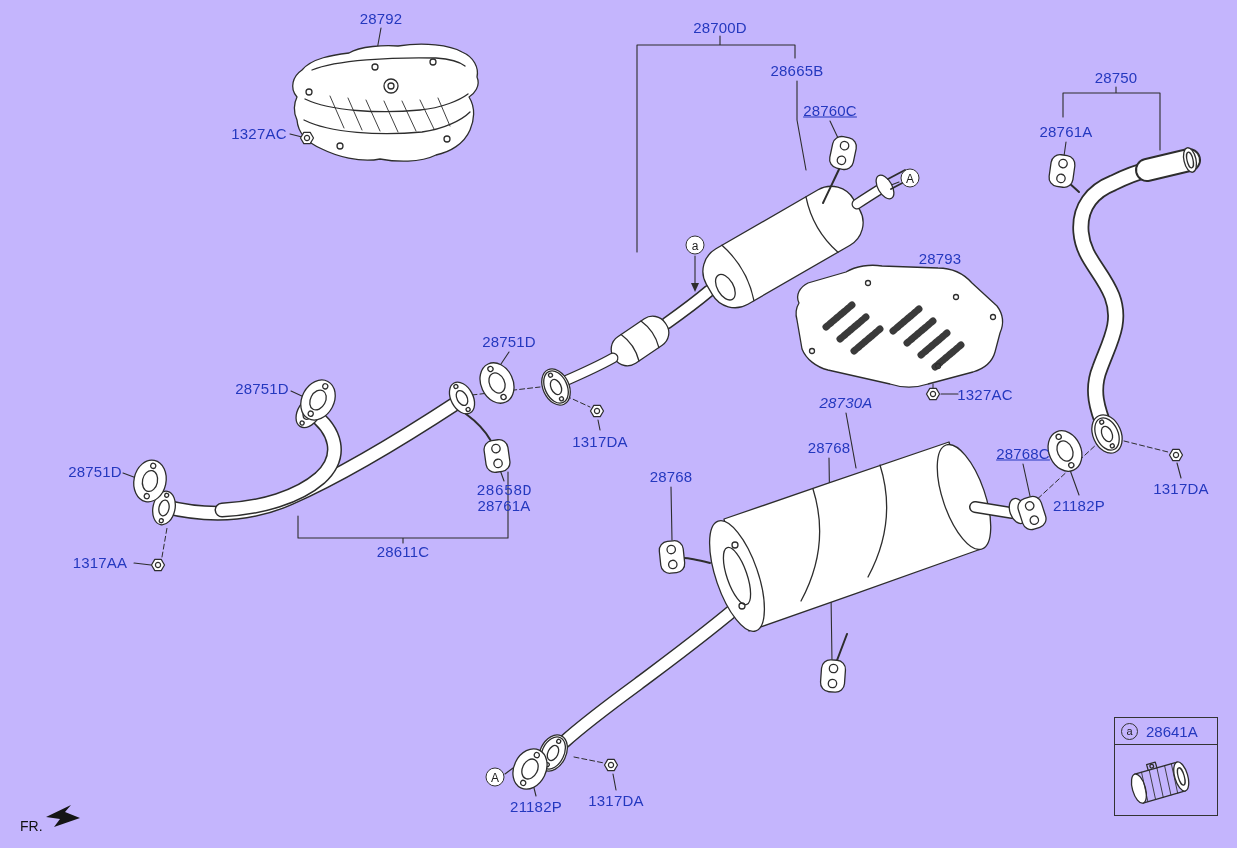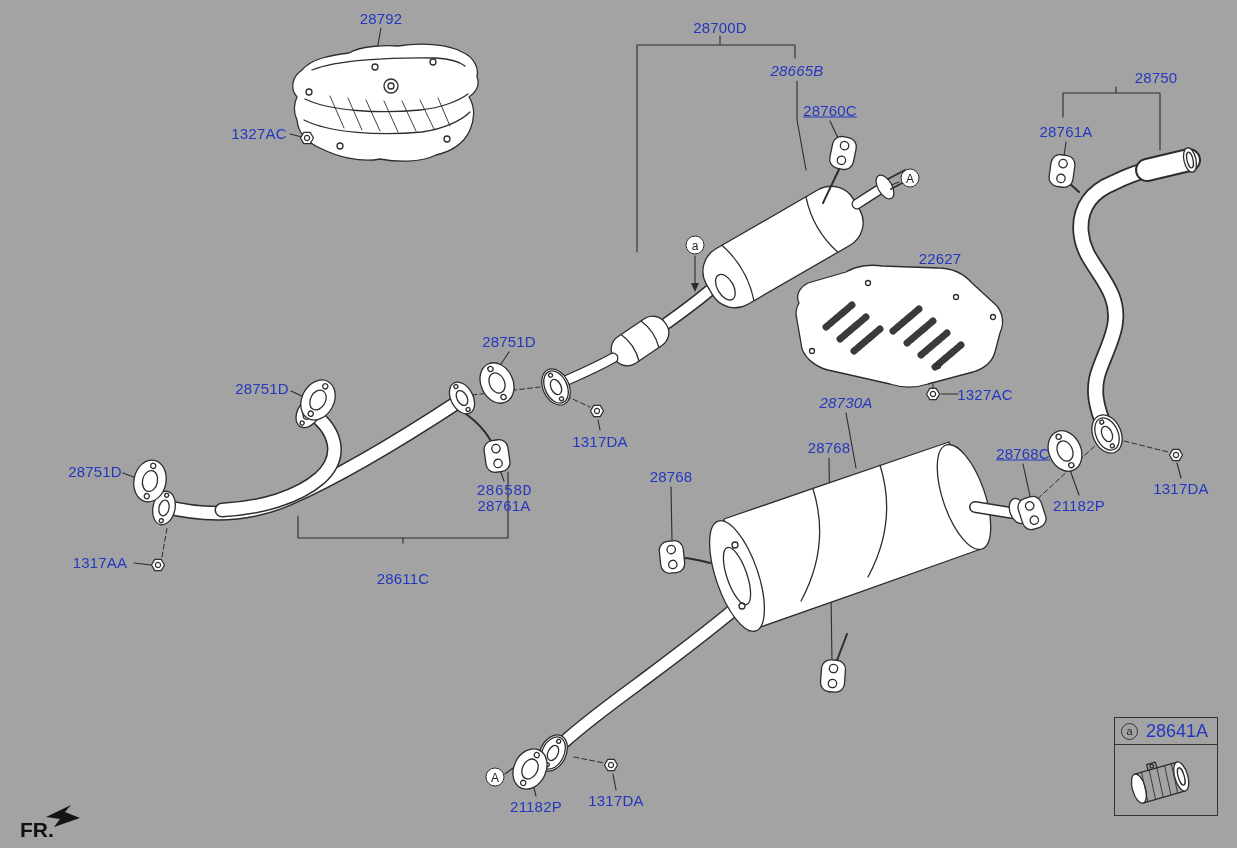--- a/index.html
+++ b/index.html
@@ -1,17 +1,17 @@
 <!DOCTYPE html>
 <html><head>
 <meta charset="utf-8">
 <style>
   * { margin:0; padding:0; box-sizing:border-box; }
   html,body { background:#ffffff; font-family:"Liberation Sans", sans-serif; }
-  .stage { position:relative; width:1237px; height:848px; background:#a3a3a3; overflow:hidden; }
+  .stage { position:relative; width:1237px; height:848px; background:#c4b5fd; overflow:hidden; }
   svg.art { position:absolute; left:0; top:0; }
   #label-layer { position:absolute; left:0; top:0; width:100%; height:100%; pointer-events:none; }
   .part-label {
     position:absolute; transform:translate(-50%,-50%);
     color:#2438bf; font-size:15px; white-space:nowrap; letter-spacing:0.2px;
   }
   .marker {
     position:absolute; transform:translate(-50%,-50%);
     width:19px; height:19px; border:1.4px solid #333; border-radius:50%;
     display:flex; align-items:center; justify-content:center;
@@ -23,24 +23,24 @@
   }
   .legend-header {
     display:flex; align-items:center; gap:8px; padding:3px 6px;
     border-bottom:1.5px solid #333; height:27px;
   }
   .marker-circle {
     width:17px; height:17px; border:1.3px solid #333; border-radius:50%;
     display:flex; align-items:center; justify-content:center;
     font-size:11px; color:#222; flex:0 0 auto;
   }
-  .legend-part { color:#2438bf; font-size:18px; }
+  .legend-part { color:#2438bf; font-size:15px; }
   .fr {
     position:absolute; left:20px; top:818px;
-    font-size:21px; font-weight:bold; color:#111;
+    font-size:14px; font-weight:normal; color:#111;
   }
 </style>
 </head>
 <body>
 
 <div class="stage">
 
 <svg class="art" width="1237" height="848" viewBox="0 0 1237 848" stroke="#2d2d2d" fill="none" stroke-width="1.3" stroke-linecap="round" stroke-linejoin="round">
 
   <defs>
@@ -262,38 +262,38 @@
     </g>
   </g>
 
   <polygon points="46,817 71,805 65,812 80,818 54,827 60,819" fill="#151515" stroke="none"></polygon>
 </svg>
 
 <div id="label-layer">
       <div class="part-label" style="left: 381px; top: 18px;">28792</div>
       <div class="part-label" style="left: 259px; top: 133px;">1327AC</div>
       <div class="part-label" style="left: 720px; top: 27px;">28700D</div>
-      <div class="part-label" style="left: 797px; top: 70px; font-style: italic;">28665B</div>
+      <div class="part-label" style="left: 797px; top: 70px;">28665B</div>
       <div class="part-label" style="left: 830px; top: 110px; text-decoration: underline;">28760C</div>
-      <div class="part-label" style="left: 1116px; top: 77px; margin-left: 40px;">28750</div>
+      <div class="part-label" style="left: 1116px; top: 77px;">28750</div>
       <div class="part-label" style="left: 1066px; top: 131px;">28761A</div>
-      <div class="part-label" style="left: 940px; top: 258px;">22627</div>
+      <div class="part-label" style="left: 940px; top: 258px;">28793</div>
       <div class="part-label" style="left: 509px; top: 341px;">28751D</div>
       <div class="part-label" style="left: 262px; top: 388px;">28751D</div>
       <div class="part-label" style="left: 600px; top: 441px;">1317DA</div>
       <div class="part-label" style="left: 95px; top: 471px;">28751D</div>
       <div class="part-label" style="left: 671px; top: 476px;">28768</div>
       <div class="part-label" style="left: 846px; top: 402px; font-style: italic;">28730A</div>
       <div class="part-label" style="left: 829px; top: 447px;">28768</div>
       <div class="part-label" style="left: 1023px; top: 453px; text-decoration: underline;">28768C</div>
       <div class="part-label" style="left: 1079px; top: 505px;">21182P</div>
       <div class="part-label" style="left: 1181px; top: 488px;">1317DA</div>
       <div class="part-label" style="left: 504px; top: 491px; font-family: Liberation Mono, monospace;">28658D</div>
       <div class="part-label" style="left: 504px; top: 505px;">28761A</div>
-      <div class="part-label" style="left: 403px; top: 551px; margin-top: 27px;">28611C</div>
+      <div class="part-label" style="left: 403px; top: 551px;">28611C</div>
       <div class="part-label" style="left: 100px; top: 562px;">1317AA</div>
       <div class="part-label" style="left: 985px; top: 394px;">1327AC</div>
       <div class="part-label" style="left: 536px; top: 806px;">21182P</div>
       <div class="part-label" style="left: 616px; top: 800px;">1317DA</div>
       <div class="marker" style="left: 910px; top: 178px;">A</div>
       <div class="marker" style="left: 695px; top: 245px;">a</div>
       <div class="marker" style="left: 495px; top: 777px;">A</div>
     </div>
 
 <div class="legend">

